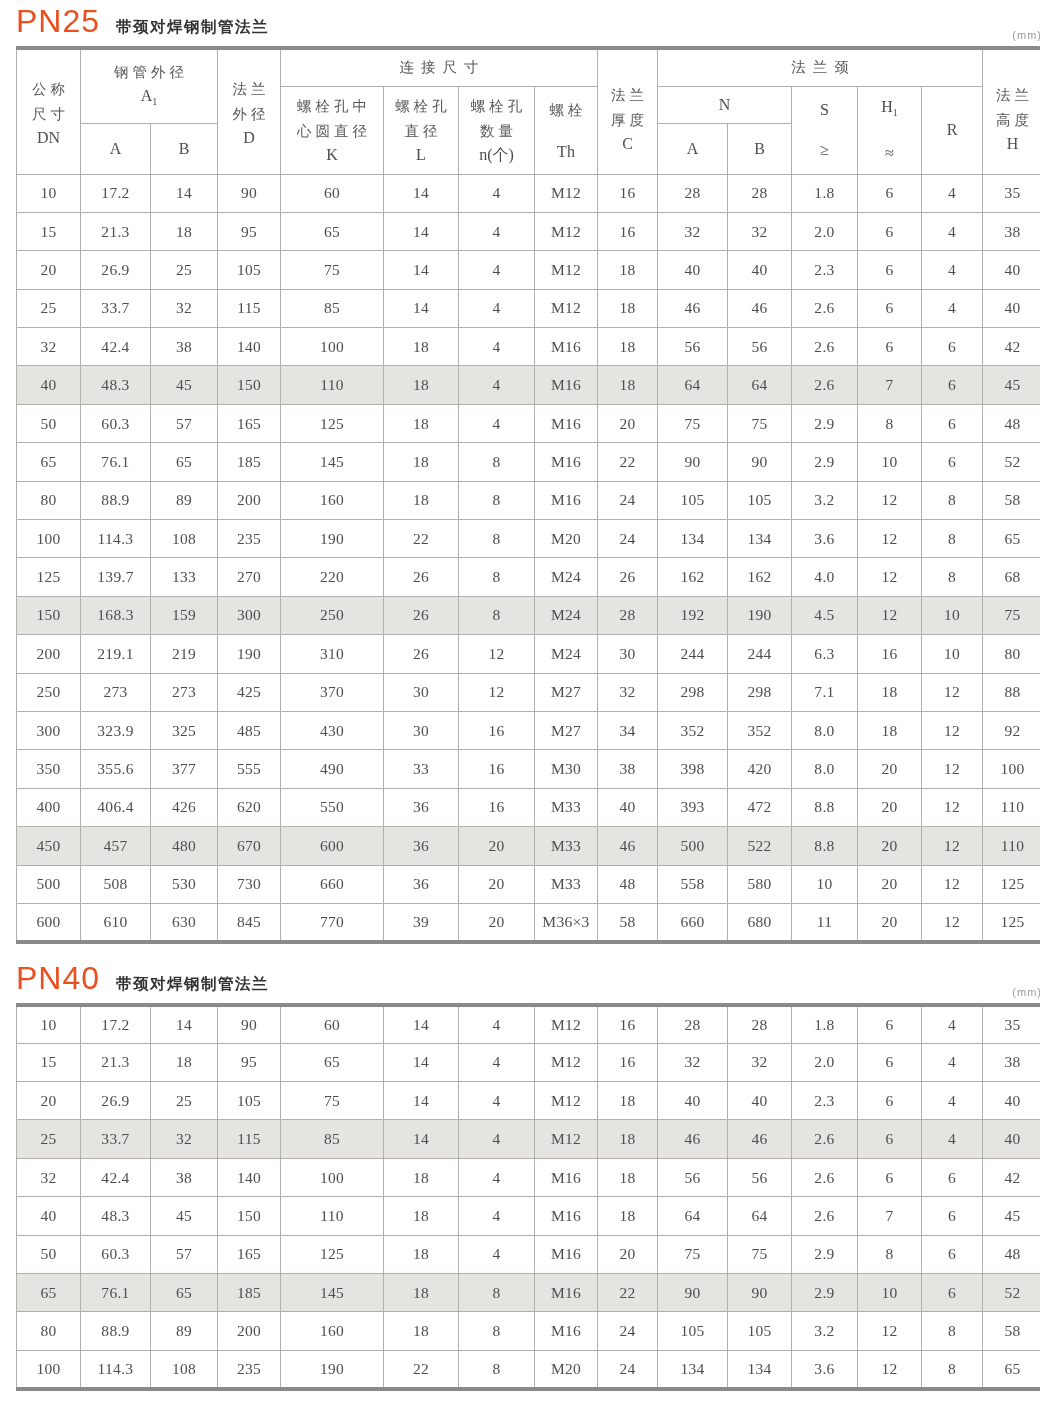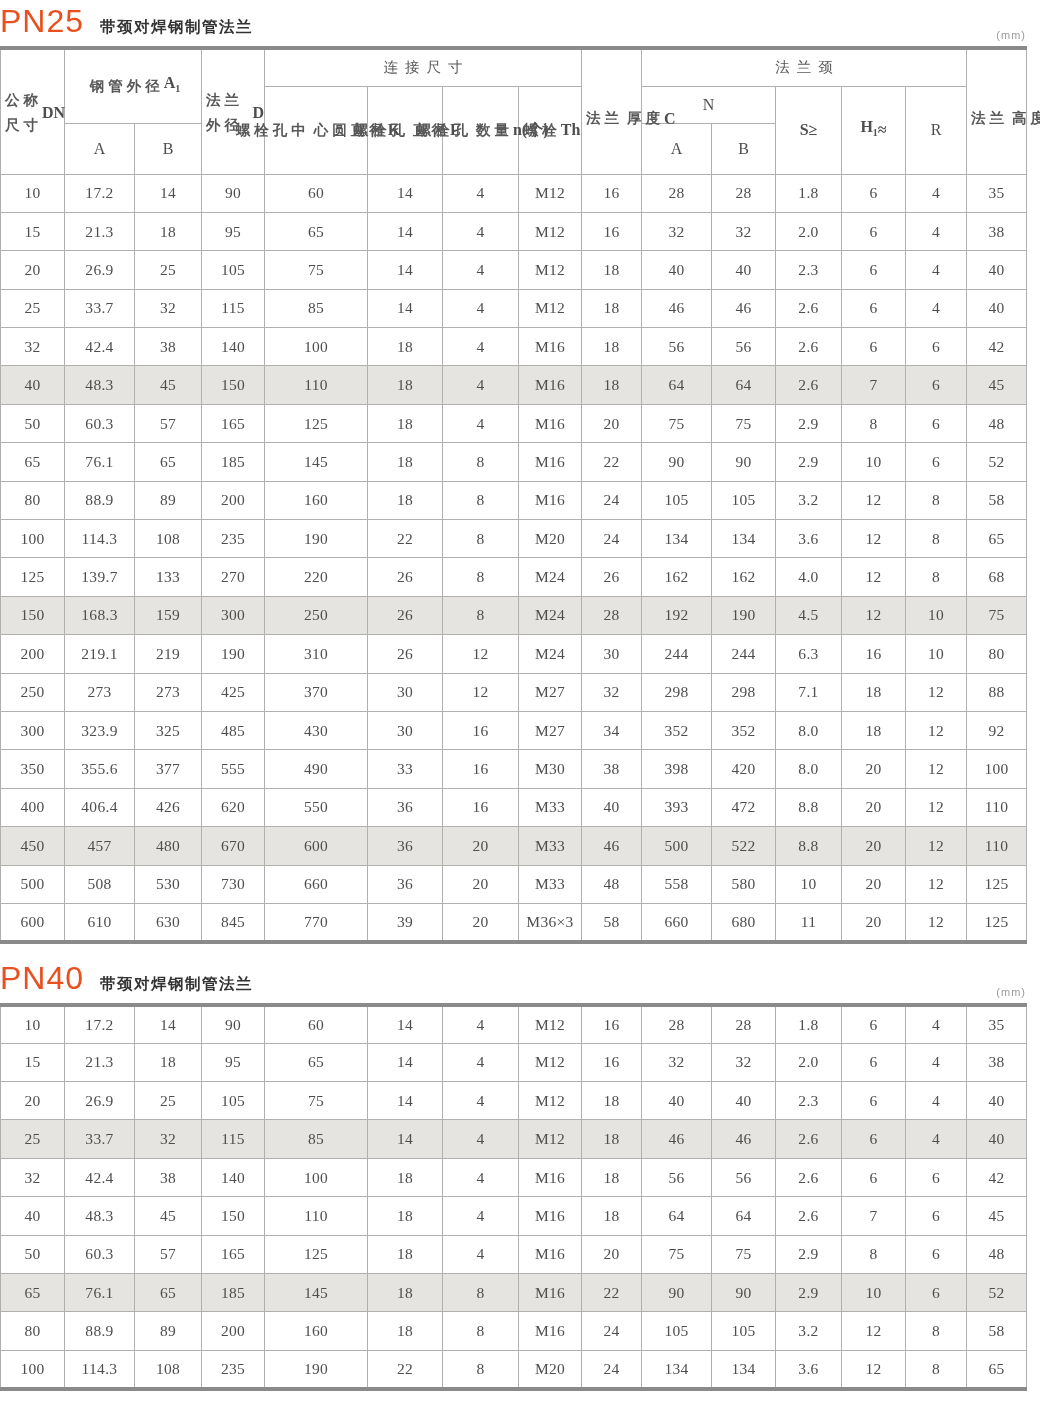--- a/index.html
+++ b/index.html
@@ -1,37 +1,37 @@
 <!DOCTYPE html>
 <html><head>
 <meta charset="utf-8">
 <style>
   * { margin:0; padding:0; box-sizing:border-box; }
   html,body { width:1040px; height:1408px; background:#ffffff; overflow:hidden; }
   body { font-family:"Liberation Serif", serif; }
-  .page { padding:4px 0 0 0; }
+  .page { padding:4px 0 0 16px; }
 
   .sec-head { display:flex; align-items:flex-end; justify-content:space-between; width:1026px; }
   .title-wrap { display:flex; align-items:baseline; }
   .pn-title { font-family:"Liberation Sans", sans-serif; font-size:32px; color:#e8501f; letter-spacing:1px; line-height:34px; }
   .subtitle { font-family:Liberation Mono, monospace; font-size:15.5px; font-weight:bold; color:#333; letter-spacing:1.5px; margin-left:16px; padding-bottom:4px; }
   .unit { font-family:"Liberation Sans", sans-serif; font-size:11px; color:#9b9b9b; letter-spacing:1px; padding-bottom:1px; }
 
   table { border-collapse:collapse; table-layout:fixed; width:1026px; margin-top:4px;
           border-top:4px solid #8a8a8a; border-bottom:4px solid #8a8a8a; }
   th, td { border:1px solid #b1b0ae; font-weight:normal; text-align:center;
            vertical-align:middle; color:#4e4e4e; padding:0; }
   td { font-size:15.5px; height:38.4px; letter-spacing:0.3px; }
   tr.shaded td { background:#e5e4e1; }
 
   thead tr.r1 { height:38px; }
   thead tr.r2 { height:37px; }
   thead tr.r3 { height:51px; }
 
-  .vstack { display:flex; flex-direction:row; align-items:center; justify-content:center; height:100%;font-weight:bold; }
+  .vstack { display:flex; flex-direction:column; align-items:center; justify-content:center; height:100%; }
   .between { justify-content:space-between; padding:13px 0 10px; }
   .topbias { justify-content:flex-start; padding-top:14px; }
   .cn  { font-size:14.5px; color:#585858; letter-spacing:4px; text-indent:4px; line-height:25px; white-space:nowrap; }
   .cng { font-size:14.5px; color:#585858; letter-spacing:7px; text-indent:7px; white-space:nowrap; }
   .sym { font-size:16px; line-height:22px; color:#4e4e4e; }
   .sym sub { font-size:10px; }
   .gap18 { height:18px; }
 
   .sec2 { margin-top:17px; }
 </style>

